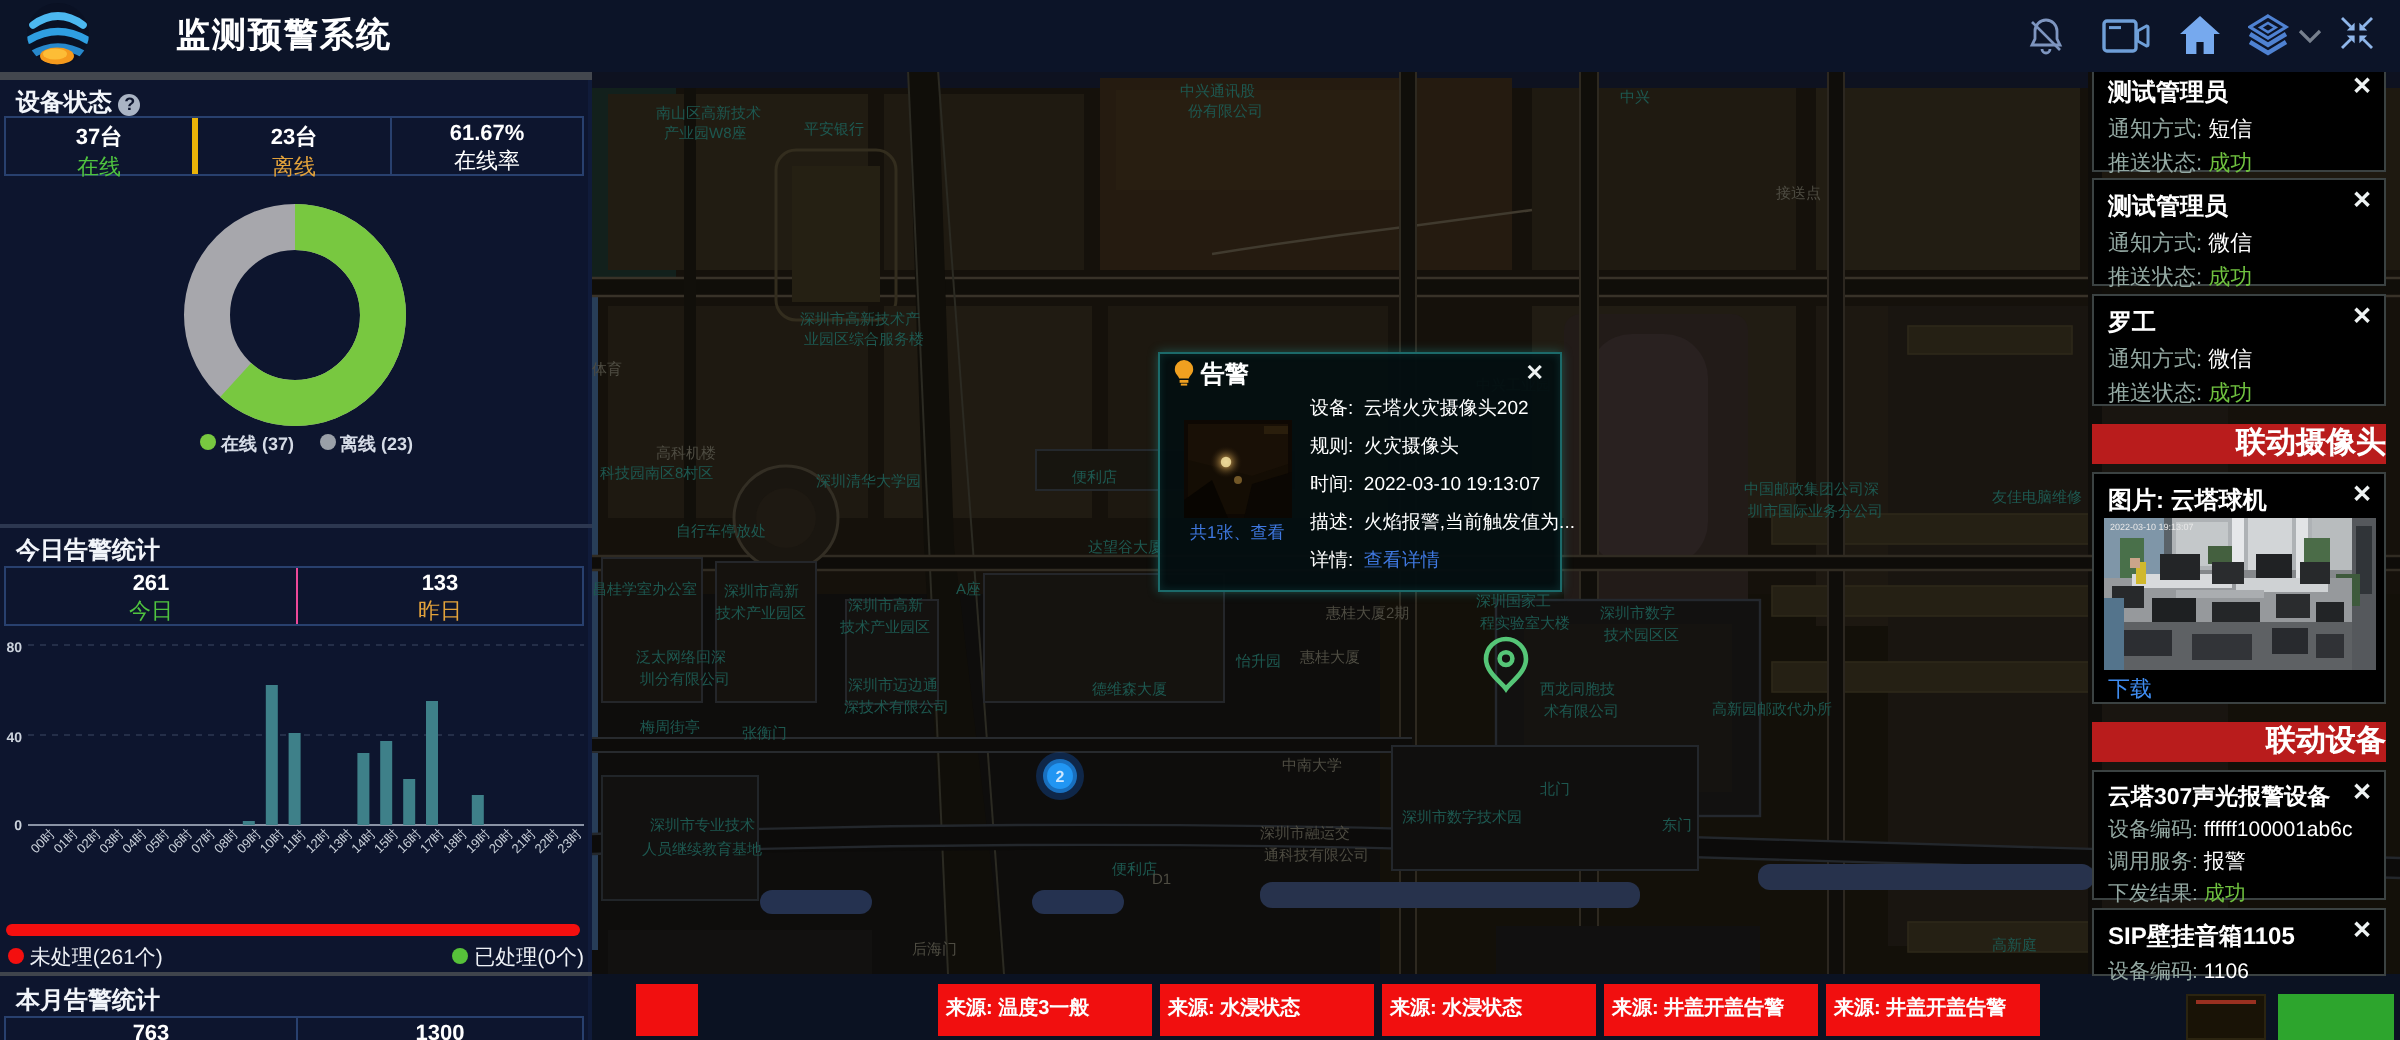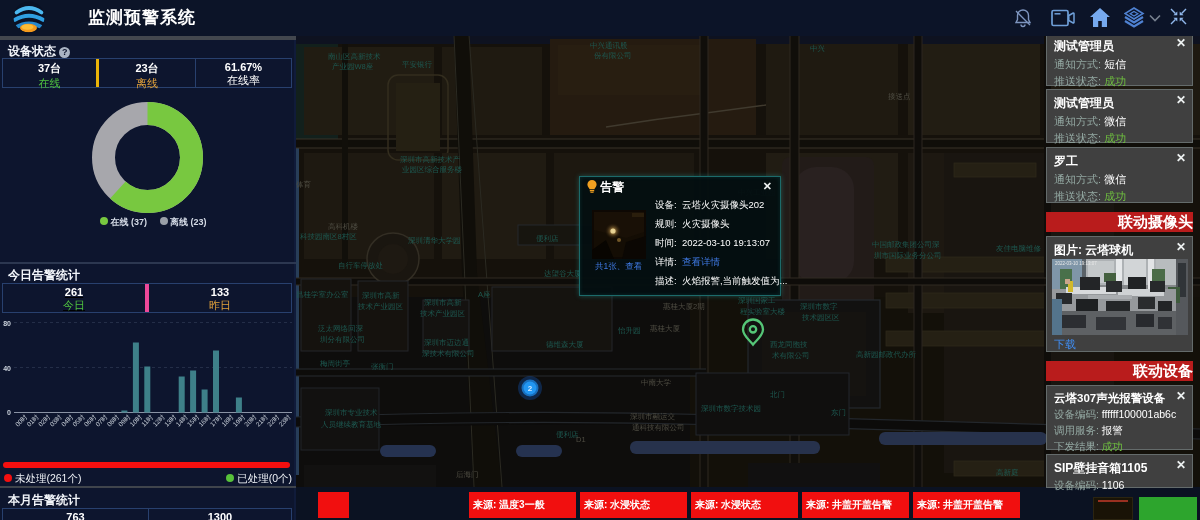--- a/index.html
+++ b/index.html
@@ -2,21 +2,21 @@
 <html><head>
 <meta charset="utf-8">
 <style>
 * { margin:0; padding:0; box-sizing:border-box; }
 html,body { width:1200px; height:520px; overflow:hidden; background:#0d152e;
   font-family:"Liberation Sans", sans-serif; }
 .abs { position:absolute; }
 #stage { position:relative; width:1200px; height:520px; overflow:hidden; }
 .hdr-cell { text-align:center; }
 .x-btn { position:absolute; right:6px; top:3px; color:#eef2f2; font-size:12px; font-weight:bold; }
-.card { position:absolute; left:1046px; width:147px; background:#404040;
+.card { position:absolute; left:1046px; width:147px; background:#000000;
   border:1px solid rgba(170,190,190,0.35); color:#fff; }
 .card .ttl { font-size:12px; font-weight:bold; padding:5px 0 0 7px; }
 .card .row { font-size:11px; padding:2px 0 0 7px; color:#fff; }
 .card .lab { color:#93a8a2; }
 .ok { color:#6fc13f; }
 .sec-hdr { position:absolute; left:1046px; width:147px; height:20px; background:#b91c1c;
   color:#fff; font-size:15px; font-weight:bold; text-align:right; line-height:20px; }
 .redbox { position:absolute; top:492px; height:26px; background:#f10f0f; color:#fdfdfd;
   font-size:10px; font-weight:bold; line-height:26px; padding-left:4px; white-space:nowrap; overflow:hidden; }
 </style>
@@ -319,21 +319,21 @@
   <div class="abs" style="left:100px;top:216px;font-size:9px;font-weight:bold;color:#d5dbe6;white-space:nowrap;">
     <span style="display:inline-block;width:8px;height:8px;border-radius:50%;background:#78c840;"></span> 在线 (37)
     <span style="display:inline-block;width:8px;height:8px;border-radius:50%;background:#9aa0a8;margin-left:10px;"></span> 离线 (23)
   </div>
 
   <div class="abs" style="left:0;top:262px;width:296px;height:2px;background:#2c3750;"></div>
 
   <div class="abs" style="left:8px;top:267px;font-size:12px;font-weight:bold;color:#f2f5fa;">今日告警统计</div>
 
   <div class="abs" style="left:2px;top:283px;width:290px;height:30px;border:1px solid #28406e;display:flex;">
-    <div class="hdr-cell" style="width:146px;border-right:4px solid #ec4899;text-decoration:underline;">
+    <div class="hdr-cell" style="width:146px;border-right:1px solid #ec4899;">
         <div style="font-size:11px;font-weight:bold;color:#fff;margin-top:2px;">261</div>
         <div style="font-size:11px;color:#4fc33f;">今日</div>
       </div>
     <div class="hdr-cell" style="flex:1;">
         <div style="font-size:11px;font-weight:bold;color:#fff;margin-top:2px;">133</div>
         <div style="font-size:11px;color:#e2a23b;">昨日</div>
       </div>
   </div>
 
   <svg class="abs" style="left:0;top:315px;" width="296" height="130" viewBox="0 0 296 130">
@@ -533,18 +533,18 @@
       <path d="M34 32 L54 26 L54 49 L30 49z" fill="#0b0703"></path>
       <rect x="40" y="3" width="12" height="4" fill="#32250f" opacity="0.7"></rect>
     </svg>
 
     <div style="position:absolute;left:15px;top:84px;font-size:8.5px;color:#3f78e0;">共1张、查看</div>
 
     <div style="position:absolute;left:75px;top:18px;font-size:9.5px;color:#fff;line-height:19px;white-space:nowrap;">
       <div>设备:&nbsp;&nbsp;云塔火灾摄像头202</div>
       <div>规则:&nbsp;&nbsp;火灾摄像头</div>
       <div>时间:&nbsp;&nbsp;2022-03-10 19:13:07</div>
+      <div>描述:&nbsp;&nbsp;火焰报警,当前触发值为...</div>
       <div>详情:&nbsp;&nbsp;<span style="color:#3f78e0;">查看详情</span></div>
-      <div>描述:&nbsp;&nbsp;火焰报警,当前触发值为...</div>
     </div>
   </div>
 
 </div>
 
 </body></html>

